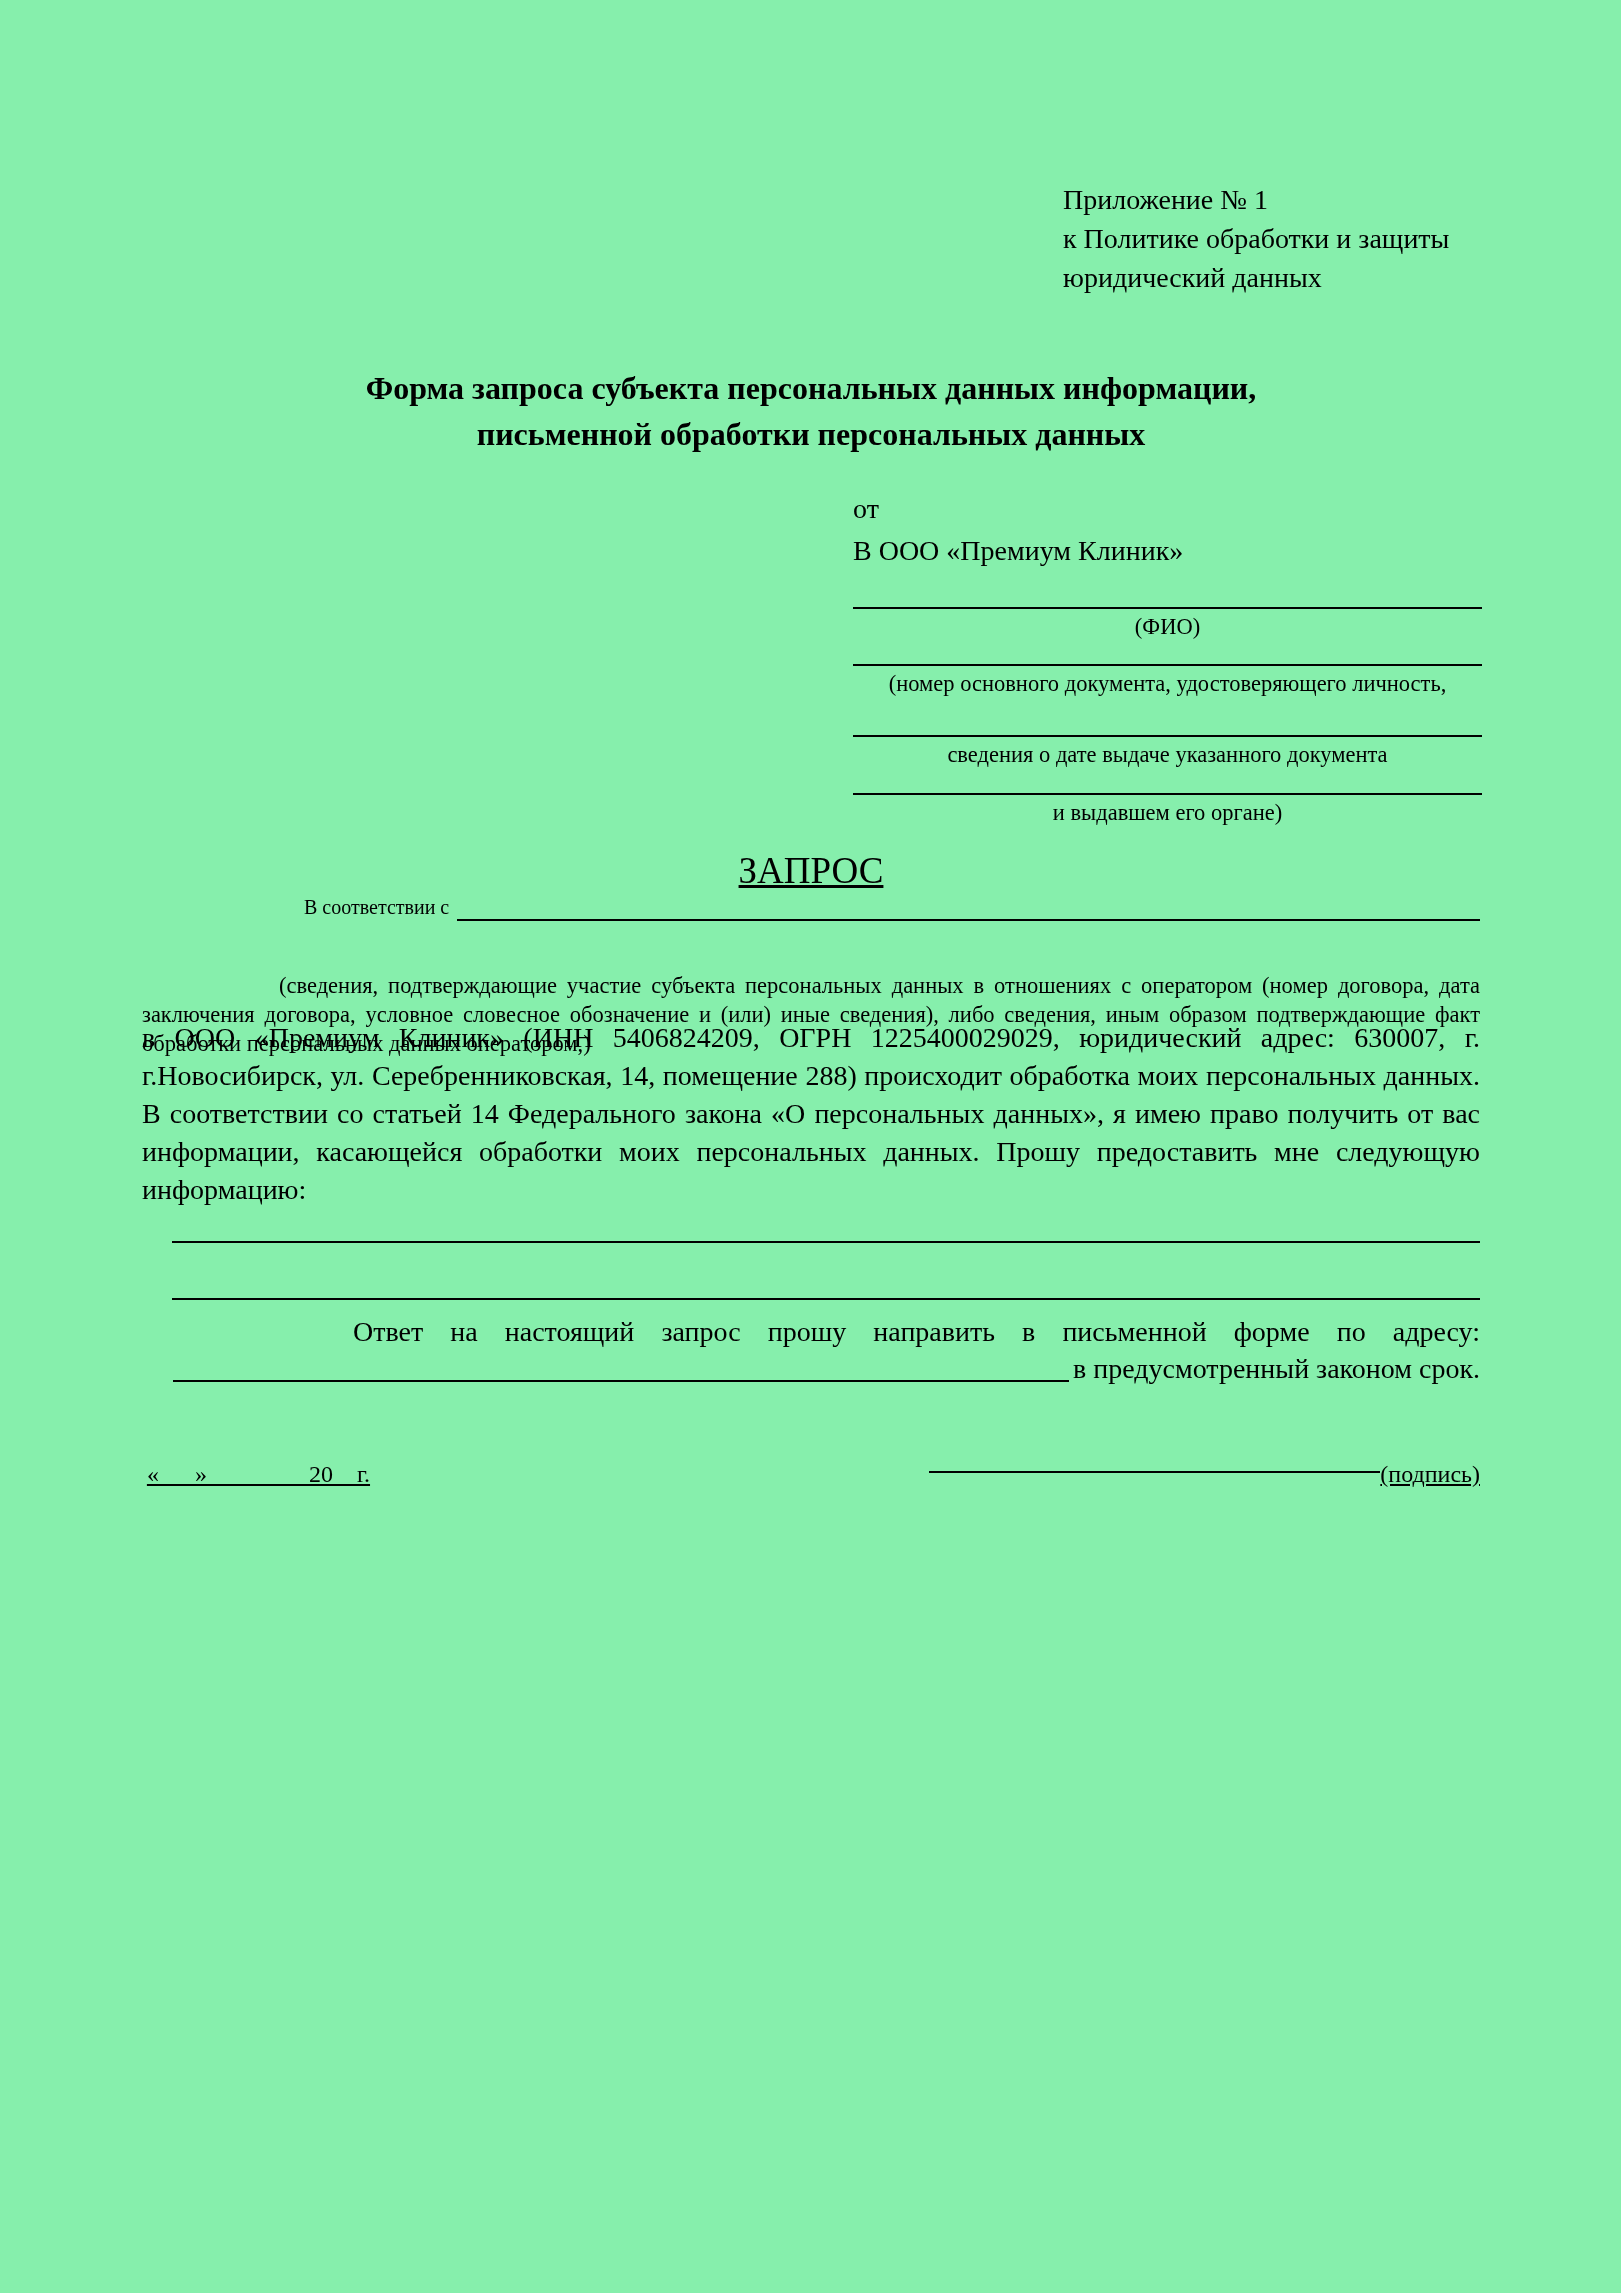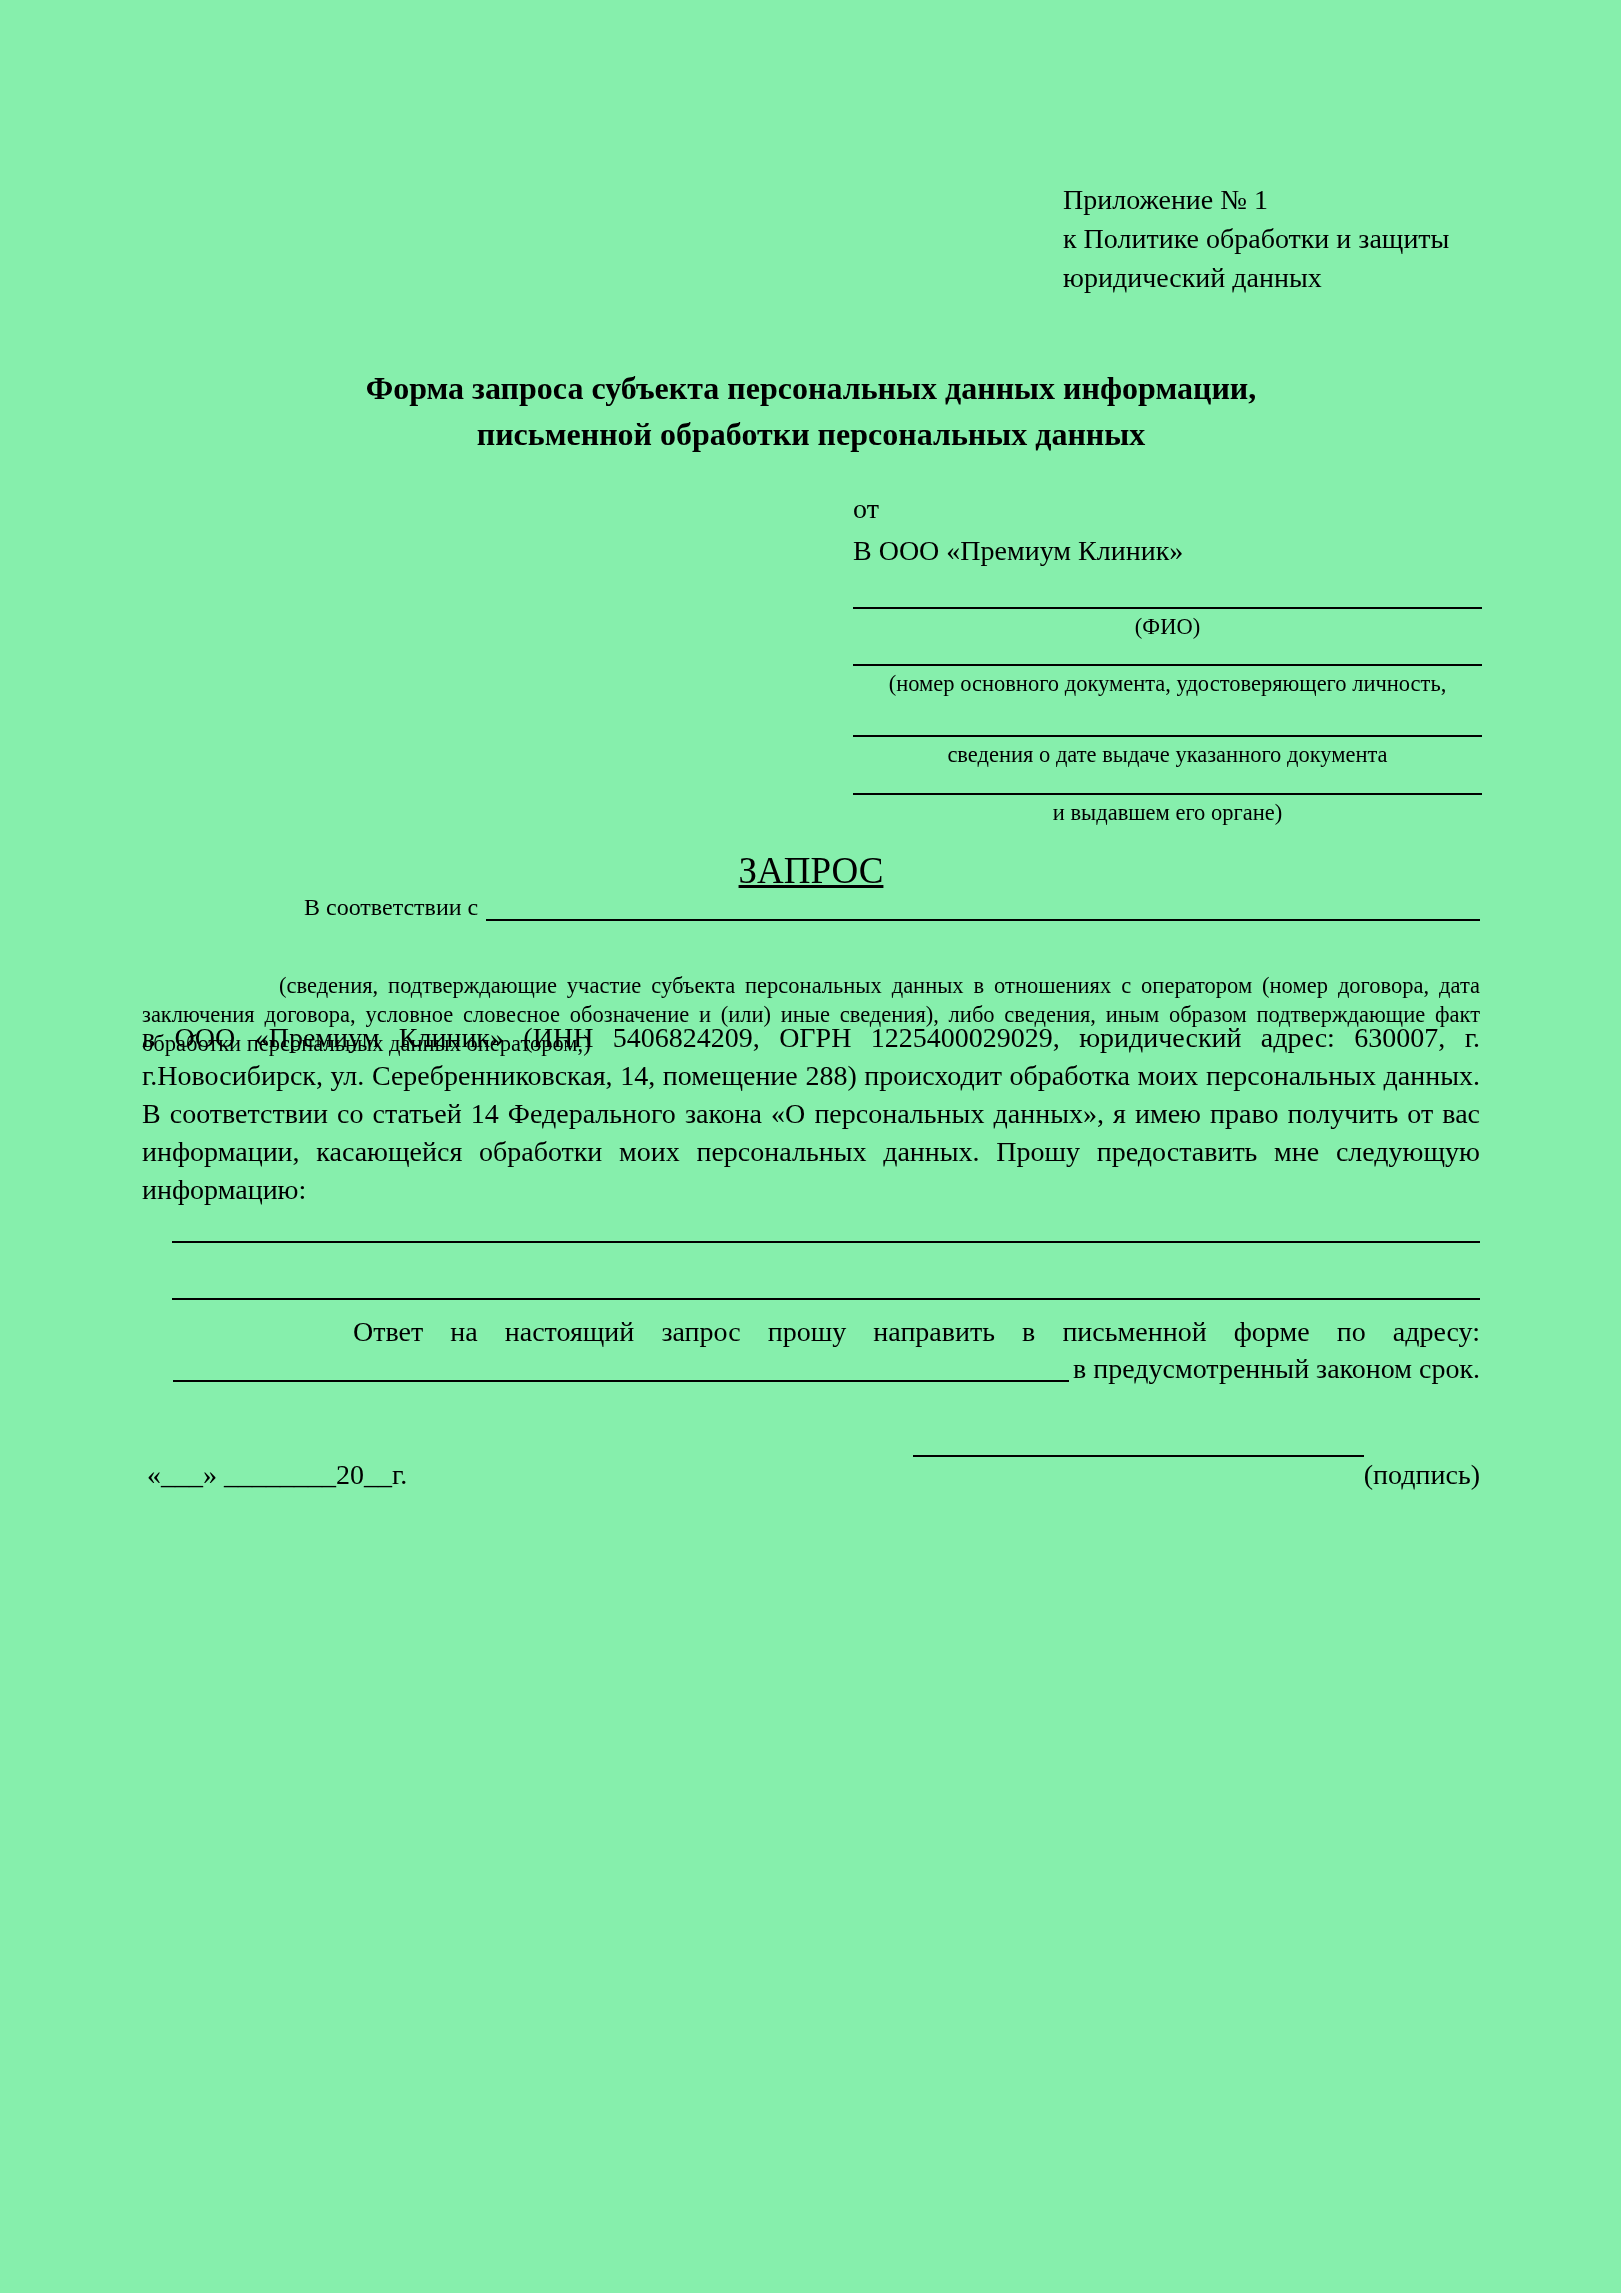--- a/index.html
+++ b/index.html
@@ -71,21 +71,21 @@
     text-decoration: underline;
   }
   
   .accordance {
     position: absolute;
     top: 888px;
     left: 142px;
     width: 1338px;
     display: flex;
     align-items: flex-end;
-    font-size: 24px;
+    font-size: 20px;
     line-height: 39px;
   }
   .accordance .lead {
     margin-left: 162px;
     white-space: nowrap;
   }
   .fill-rule {
     flex: 1;
     border-bottom: 2.9px solid #000;
     margin-bottom: 5.9px;
@@ -146,23 +146,24 @@
   }
   .answer-line2 .fill-rule { margin-left: 31px; margin-right: 3.9px; }
   .answer-line2 .tail { white-space: nowrap; }
   
   .footer-row {
     position: absolute;
     top: 1455px;
     left: 142px;
     width: 1338px;
     display: flex;
-    align-items: flex-start;
-    font-size: 28px;
-    line-height: 39px;
+    align-items: center;
+    font-size: 24px;
+    line-height: 39px;
+    text-decoration: underline;
   }
   .footer-row .date { margin-left: 4.9px; white-space: nowrap; }
   .footer-row .spacer { flex: 1; }
   .sig-rule {
     width: 451px;
     border-bottom: 2.9px solid #000;
     margin-bottom: 5.9px;
   }
   .footer-row .sig-caption { white-space: nowrap; }
 </style>

